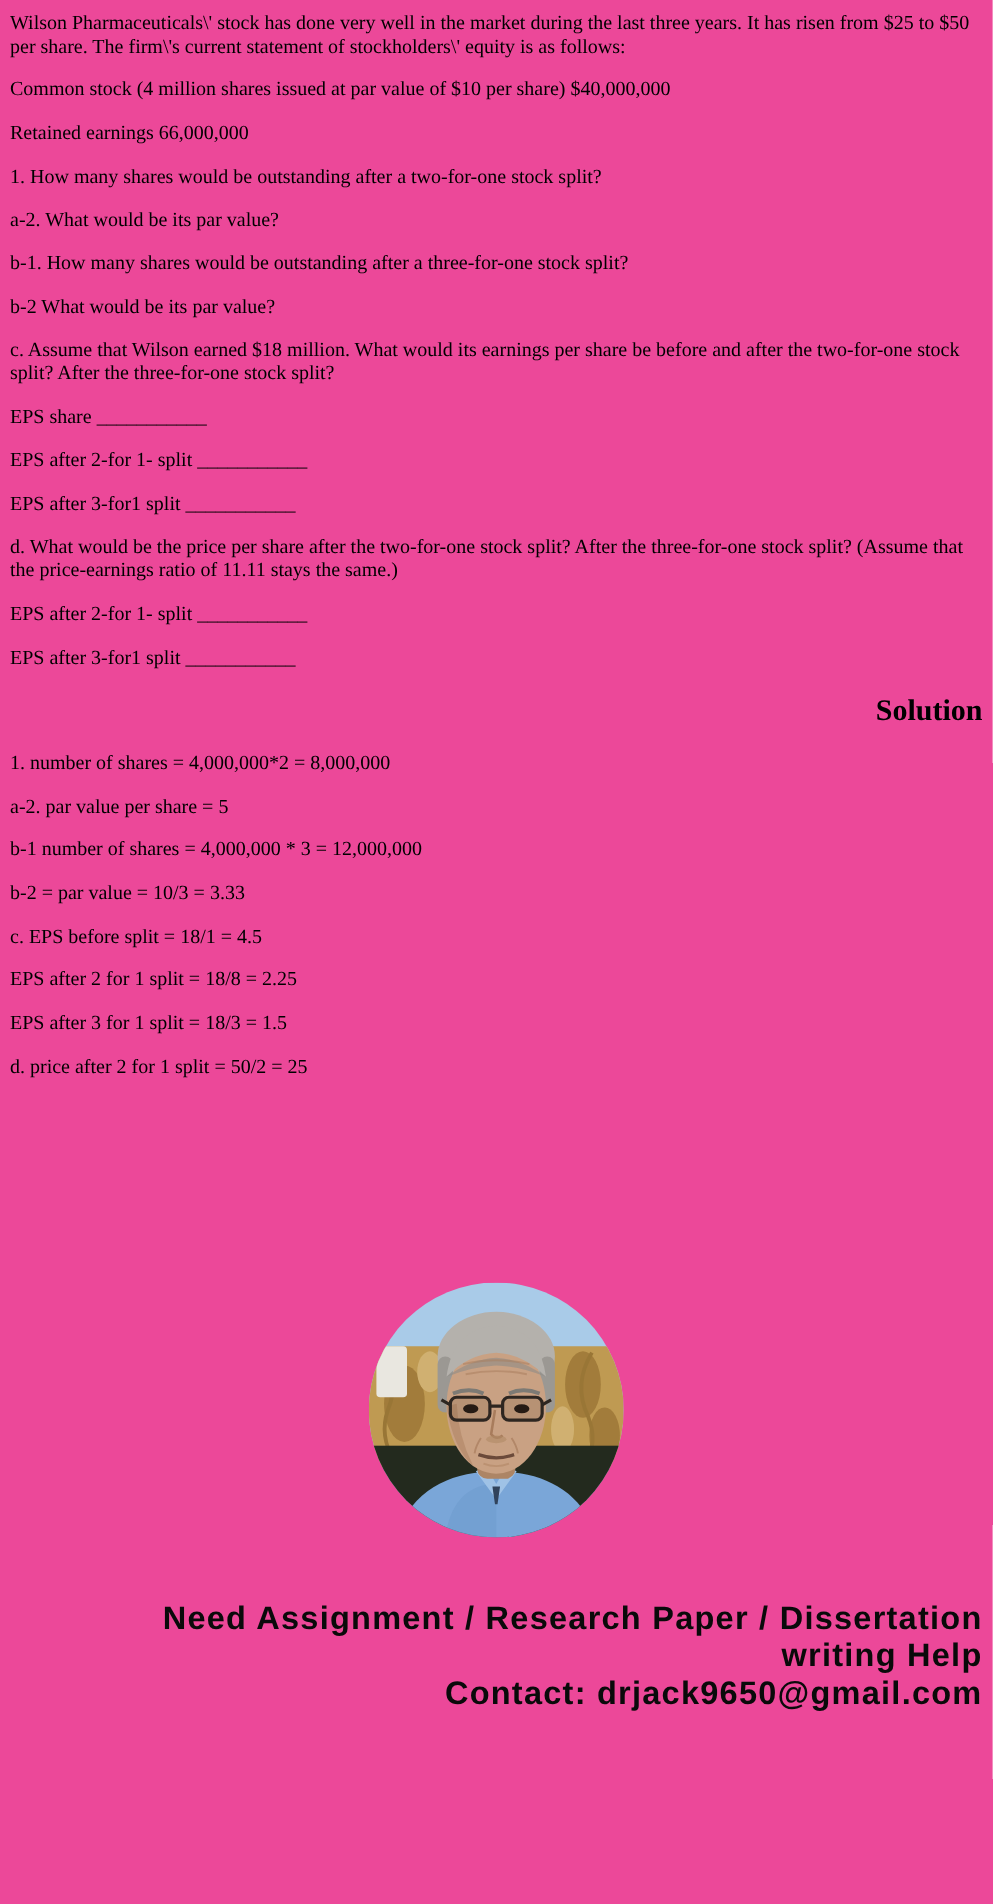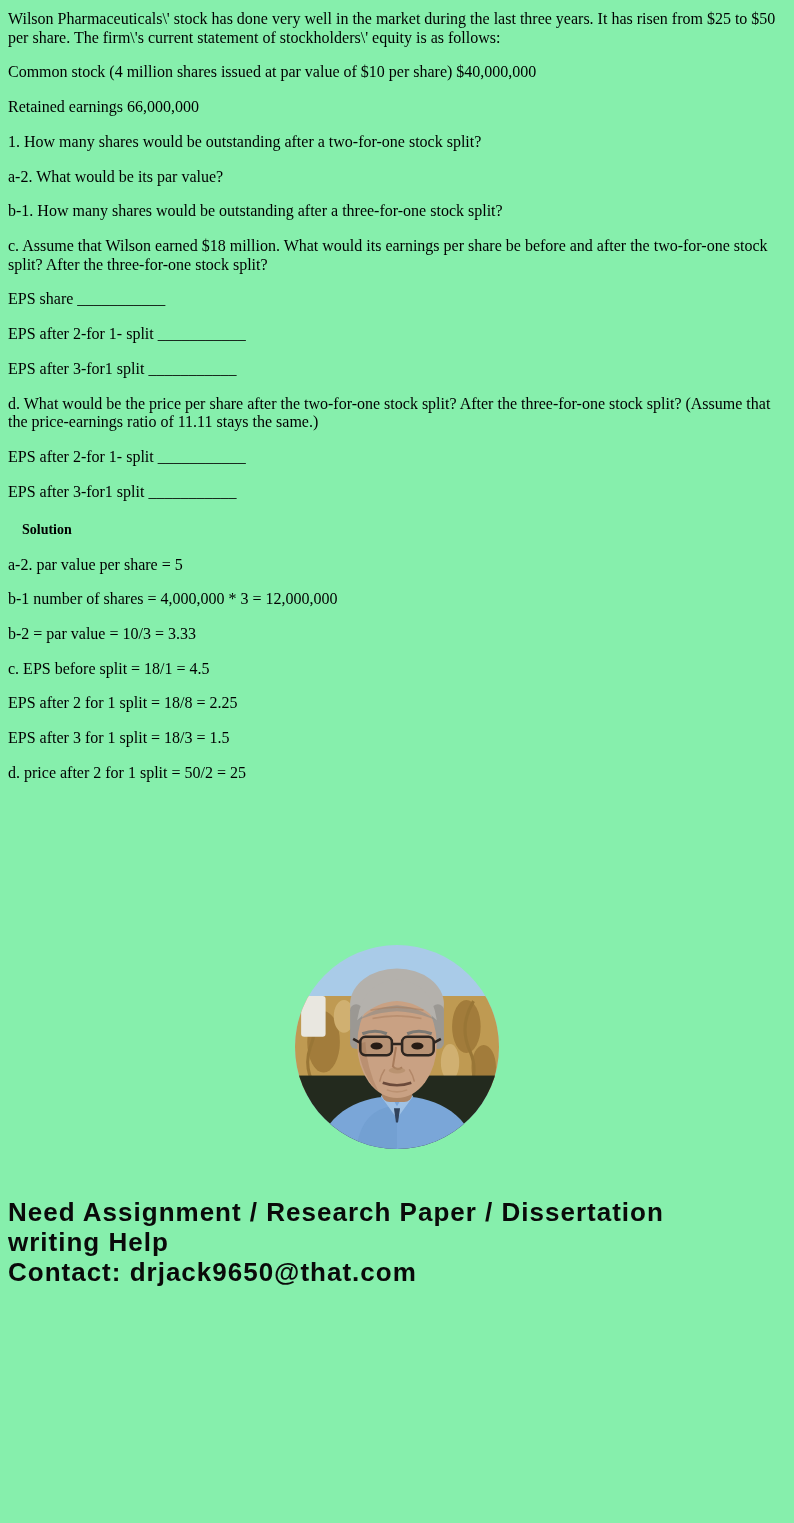--- a/index.html
+++ b/index.html
@@ -1,79 +1,82 @@
 <!DOCTYPE html>
 <html><head>
 <meta charset="utf-8">
 <style>
   html,body{margin:0;padding:0;background:#ffffff;}
   .page{
     width:794px;
     min-height:1523px;
     margin:0 auto;
-    background:#86efac;
+    background:#ec4899;
     font-family:"Liberation Serif","DejaVu Serif",serif;
     color:#000000;
     box-sizing:border-box;
     padding:1px 8px 0 8px;
   }
   .doc p{
     font-size:16px;
     line-height:1.17;
     margin:16px 0;
   }
   .doc p:first-child{margin-top:9px;}
   h2.solution{
-    font-size:14px;
+    font-size:24px;
     line-height:1.15;
-    margin:20px 0 18px 14px;
+    margin:20px 0 18px 0;
     font-weight:bold;
+    text-align:right;
   }
   .avatar-wrap{
     margin-top:162px;
     text-align:center;
   }
   .avatar{
     width:204px;
     height:204px;
     display:inline-block;
   }
   .promo{
     margin-top:44px;
-    text-align:left;
+    text-align:right;
     font-family:"Liberation Sans","DejaVu Sans",sans-serif;
     font-weight:bold;
     font-size:26px;
     letter-spacing:1px;
     line-height:30px;
     color:#0a0a0a;
   }
 </style>
 </head>
 <body>
 
 <div class="page">
 
   <div class="doc">
     <p>Wilson Pharmaceuticals\' stock has done very well in the market during the last three years. It has risen from $25 to $50 per share. The firm\'s current statement of stockholders\' equity is as follows:</p>
     <p>Common stock (4 million shares issued at par value of $10 per share) $40,000,000</p>
     <p>Retained earnings 66,000,000</p>
     <p>1. How many shares would be outstanding after a two-for-one stock split?</p>
     <p>a-2. What would be its par value?</p>
     <p>b-1. How many shares would be outstanding after a three-for-one stock split?</p>
+    <p>b-2 What would be its par value?</p>
     <p>c. Assume that Wilson earned $18 million. What would its earnings per share be before and after the two-for-one stock split? After the three-for-one stock split?</p>
     <p>EPS share ___________</p>
     <p>EPS after 2-for 1- split ___________</p>
     <p>EPS after 3-for1 split ___________</p>
     <p>d. What would be the price per share after the two-for-one stock split? After the three-for-one stock split? (Assume that the price-earnings ratio of 11.11 stays the same.)</p>
     <p>EPS after 2-for 1- split ___________</p>
     <p>EPS after 3-for1 split ___________</p>
 
     <h2 class="solution">Solution</h2>
 
+    <p>1. number of shares = 4,000,000*2 = 8,000,000</p>
     <p>a-2. par value per share = 5</p>
     <p>b-1 number of shares = 4,000,000 * 3 = 12,000,000</p>
     <p>b-2 = par value = 10/3 = 3.33</p>
     <p>c. EPS before split = 18/1 = 4.5</p>
     <p>EPS after 2 for 1 split = 18/8 = 2.25</p>
     <p>EPS after 3 for 1 split = 18/3 = 1.5</p>
     <p>d. price after 2 for 1 split = 50/2 = 25</p>
   </div>
 
   <div class="avatar-wrap">
@@ -142,16 +145,16 @@
 
         <path d="M86,135 Q100,140 114,135" stroke="#6b4a3a" stroke-width="2.5" fill="none"></path>
         <path d="M90,142 Q100,146 110,142" stroke="#b58a6a" stroke-width="1.5" fill="none" opacity="0.7"></path>
       </g>
     </svg>
   </div>
 
   <div class="promo">
     <div>Need Assignment / Research Paper / Dissertation</div>
     <div>writing Help</div>
-    <div>Contact: drjack9650@that.com</div>
+    <div>Contact: drjack9650@gmail.com</div>
   </div>
 
 </div>
 
 </body></html>

